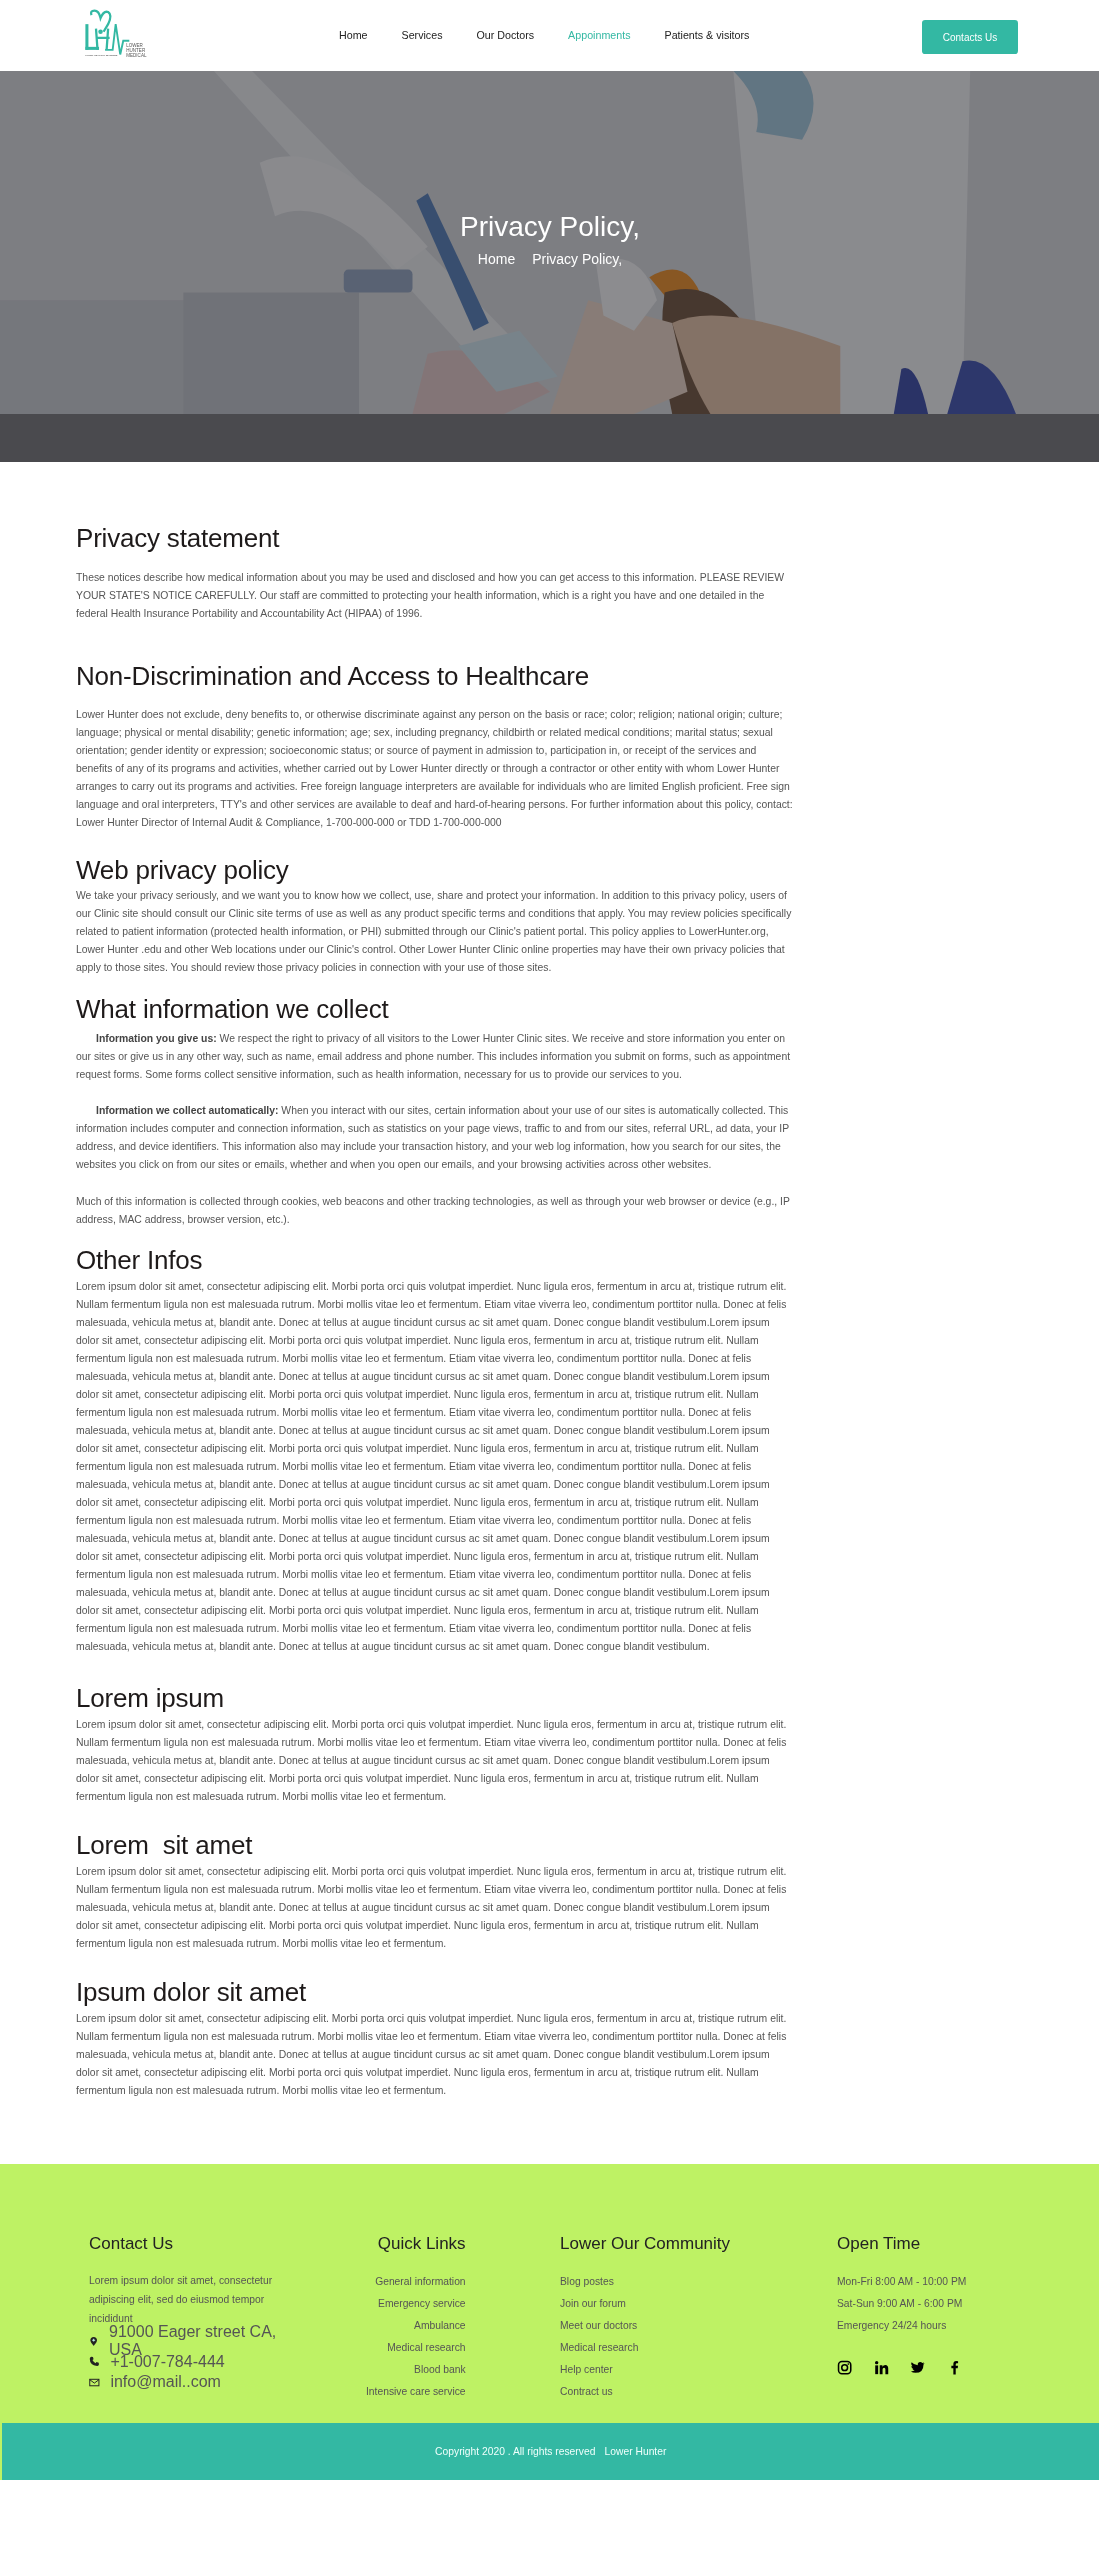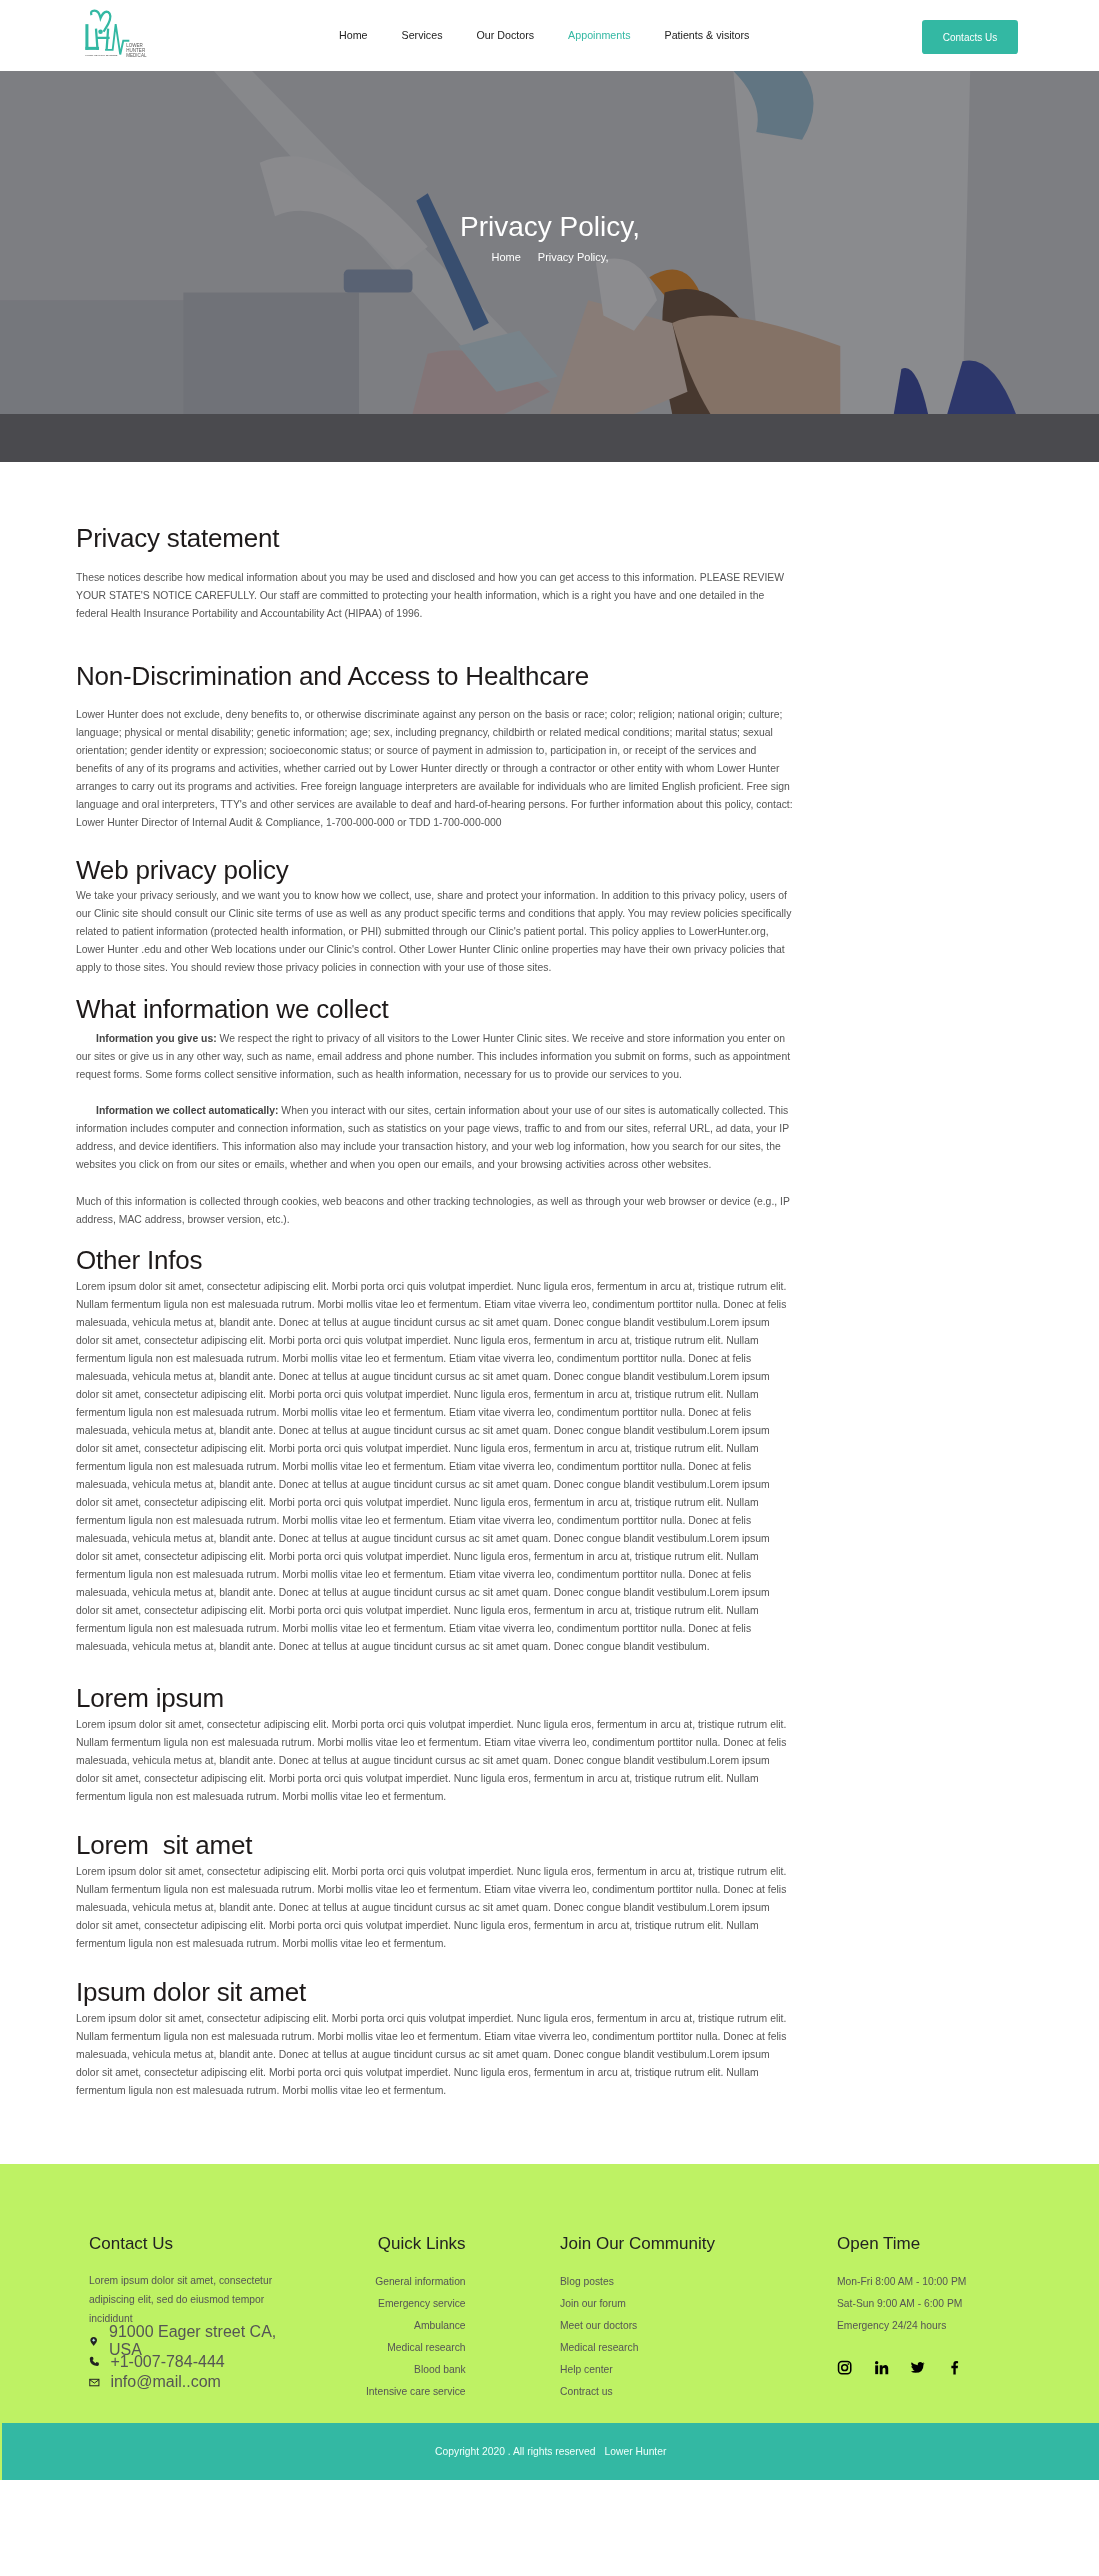--- a/index.html
+++ b/index.html
@@ -13,21 +13,21 @@
   .nav-inner { position: absolute; left: 339px; top: 0; display: flex; align-items: center; }
   .nav-item { font-size: 10.7px; color: #222; text-decoration: none; margin-right: 34px; cursor: pointer; white-space: nowrap; }
   .nav-item.active { color: #33B8A3; }
   .contact-btn { position: absolute; left: 922px; top: 20px; width: 96px; height: 34px; background: #33B8A3; color: #fff; border: none; border-radius: 3.1px; font-size: 10px; font-family: "Liberation Sans", sans-serif; cursor: pointer; }
 
   
   .hero { position: relative; height: 391px; overflow: hidden; background: #6f7074; }
   .hero svg.bg { position: absolute; left: 0; top: 0; width: 1100px; height: 343px; }
   .hero-overlay { position: absolute; inset: 0; background: rgba(40,40,44,0.52); }
   .hero-title { position: absolute; left: 0; right: 0; top: 140px; text-align: center; color: #fff; font-size: 28px; font-weight: normal; }
-  .breadcrumb { position: absolute; left: 0; right: 0; top: 180px; text-align: center; color: #fff; font-size: 11px; }
+  .breadcrumb { position: absolute; left: 0; right: 0; top: 180px; text-align: center; color: #fff; font-size: 14px; }
   .breadcrumb a { color: #fff; text-decoration: none; cursor: pointer; }
   .breadcrumb .gap { display: inline-block; width: 17px; }
 
   
   .content { padding: 61px 0 0 76px; width: 794px; }
   .section h2 { font-size: 26px; font-weight: normal; color: #1e1a1a; letter-spacing: -0.2px; }
   .section p { font-size: 10.4px; line-height: 18px; color: #555; }
   .section p b { color: #444; padding-left: 20px; }
   .s1 h2 { margin-bottom: 15.3px; }
   .s1 { margin-bottom: 38px; }
@@ -197,21 +197,21 @@
         <a class="line">General information</a>
         <a class="line">Emergency service</a>
         <a class="line">Ambulance</a>
         <a class="line">Medical research</a>
         <a class="line">Blood bank</a>
         <a class="line">Intensive care service</a>
       </div>
   </div>
 
   <div class="fcol c3">
-    <h3>Join Our Community</h3>
+    <h3>Lower Our Community</h3>
     <div id="community-links">
         <a class="line">Blog postes</a>
         <a class="line">Join our forum</a>
         <a class="line">Meet our doctors</a>
         <a class="line">Medical research</a>
         <a class="line">Help center</a>
         <a class="line">Contract us</a>
       </div>
   </div>
 

